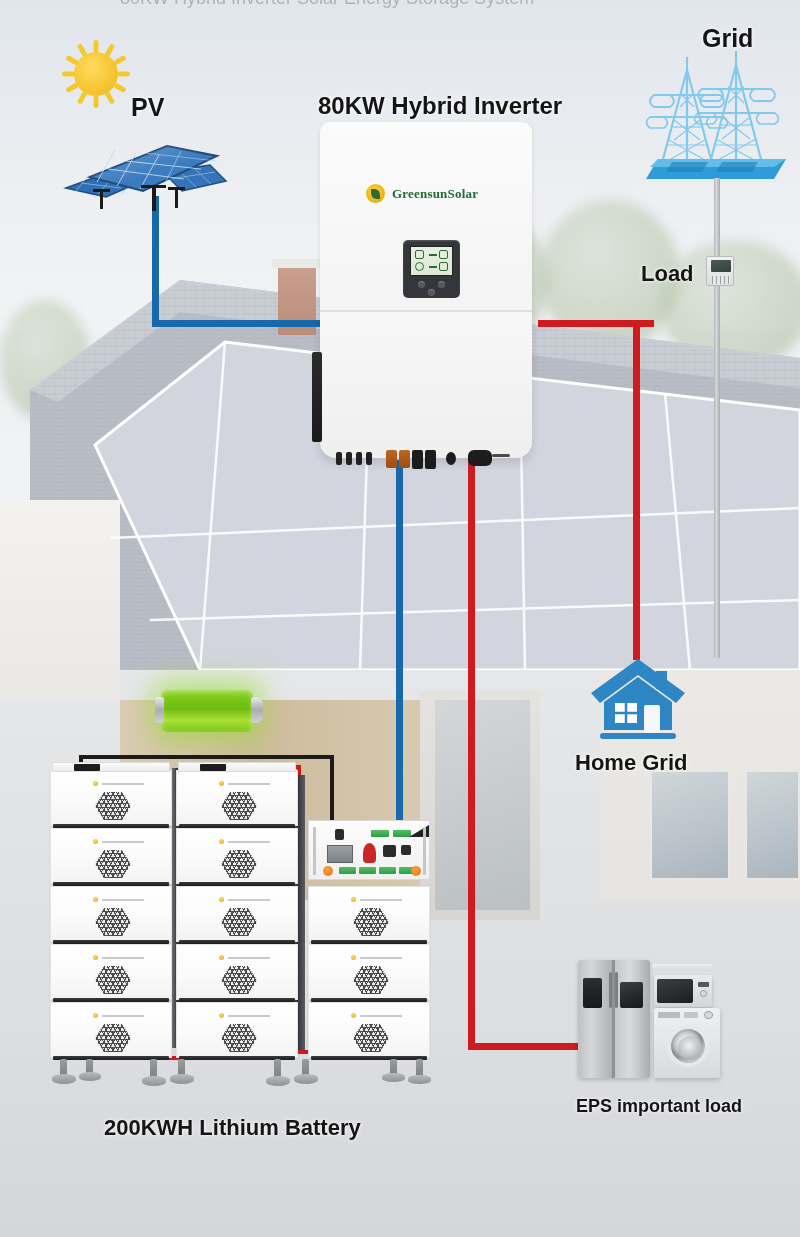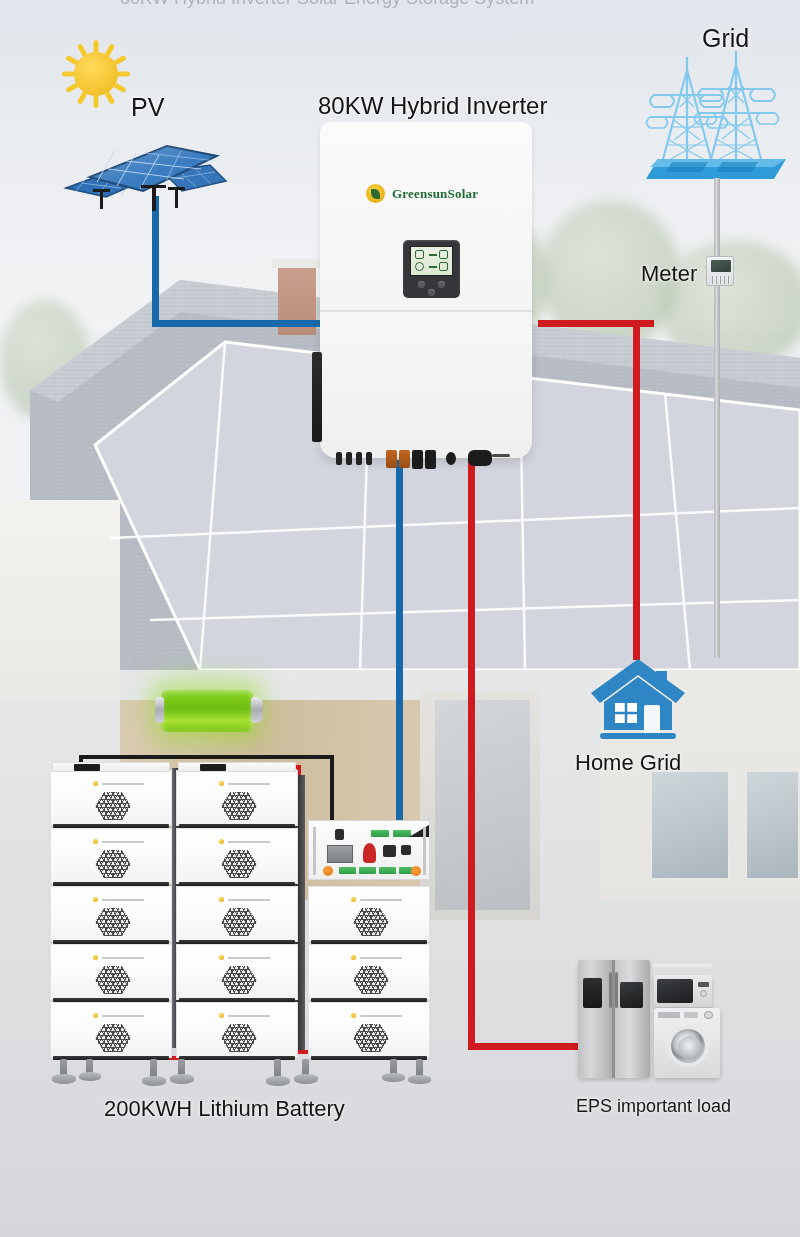--- a/index.html
+++ b/index.html
@@ -134,29 +134,29 @@
     position:absolute; border-radius:50%;
     background: radial-gradient(circle at 40% 35%, #f2f4f5 0%, #c7cbce 38%, #9ba0a4 55%, #dfe2e4 70%, #aeb2b6 100%);
     border:4px solid #e6e8ea; box-shadow: inset 0 0 6px rgba(0,0,0,.35);
   }
   .washer-glass { position:absolute; border-radius:50%;
     background: radial-gradient(circle at 45% 40%, #eef1f3, #b7bcc0 60%, #8d9296); }
   .shelf { background:linear-gradient(180deg,#eceef0,#d6d8da); border-radius:2px; }
 
   
   .label {
-    color:#151515; font-weight:normal; white-space:nowrap;
+    color:#151515; font-weight:bold; white-space:nowrap;
     text-shadow: 0 0 3px rgba(255,255,255,.85), 0 0 6px rgba(255,255,255,.6);
   }
   .lbl-pv     { font-size:25px; }
   .lbl-inv    { font-size:24px; }
   .lbl-grid   { font-size:25px; }
   .lbl-meter  { font-size:22px; }
   .lbl-home   { font-size:22px; }
-  .lbl-batt   { font-size:22px; }
+  .lbl-batt   { font-size:22px;margin-top:19px; }
   .lbl-eps    { font-size:18px; }
   .topcut { font-size:18px; color:#6f757c; opacity:.45; }
 </style>
 </head>
 <body>
 
 <div id="stage">
 
   <div class="abs sky"></div>
   <div class="abs ground"></div>
@@ -345,21 +345,21 @@
       <svg width="140" height="24">
         <polygon points="12,2 140,2 128,22 0,22" fill="#2f9bd8"></polygon>
         <polygon points="12,2 140,2 128,10 4,10" fill="#63bde8"></polygon>
         <polygon points="26,5 62,5 56,15 20,15" fill="#1a7fba" opacity=".6"></polygon>
         <polygon points="76,5 112,5 106,15 70,15" fill="#1a7fba" opacity=".6"></polygon>
       </svg>
     </div>
   </div>
 
   <div class="abs pole" style="left:714px; top:178px; width:6px; height:480px;"></div>
-  <div class="abs label lbl-meter" style="left:641px; top:261px;">Meter</div>
+  <div class="abs label lbl-meter" style="left:641px; top:261px;">Load</div>
   <div class="abs meterbox" style="left:706px; top:256px; width:28px; height:30px; border-radius:2px;">
     <div class="abs meterscreen" style="left:4px; top:3px; width:20px; height:12px; border-radius:1px;"></div>
     <div class="abs metergrill" style="left:5px; top:19px; width:18px; height:8px;"></div>
   </div>
 
   <div class="abs label lbl-inv" style="left:318px; top:92px;">80KW Hybrid Inverter</div>
 
   <div class="abs" style="left:320px; top:122px; width:212px; height:340px;">
 
     <div class="abs inverter-top" style="left:0; top:0; width:212px; height:190px;"></div>

